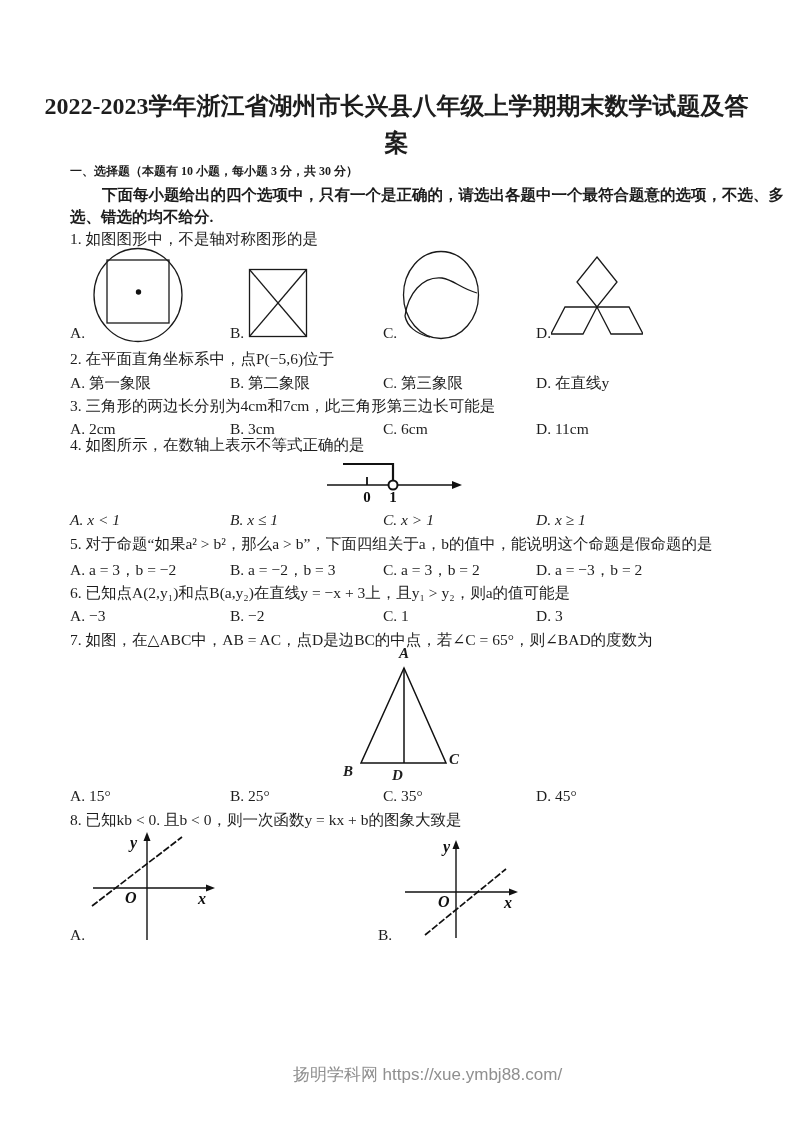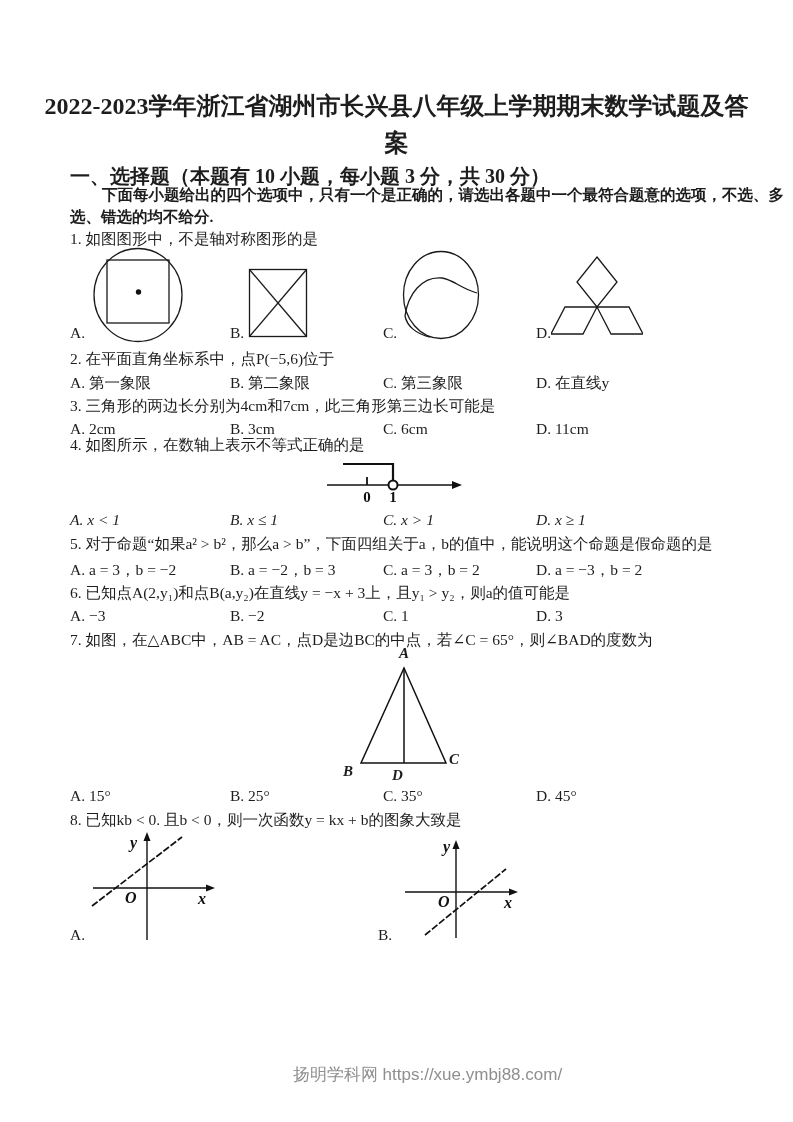--- a/index.html
+++ b/index.html
@@ -3,21 +3,21 @@
 <meta charset="utf-8">
 <style>
   html,body { margin:0; padding:0; background:#ffffff; }
   .page {
     position:relative; width:790px; height:1122px; background:#ffffff;
     font-family:"Liberation Serif","DejaVu Serif",serif;
     color:#1d1d1d; overflow:hidden;
   }
   .abs { position:absolute; }
   .title-line { left:0; width:793px; text-align:center; font-weight:bold; font-size:24px; white-space:nowrap; }
-  .heading { left:70px; font-weight:bold; font-size:20px; white-space:nowrap; }
+  .heading { left:70px; font-weight:bold; font-size:12px; white-space:nowrap; }
   .instr { left:70px; font-weight:bold; font-size:15.5px; white-space:nowrap; }
   .stem { left:70px; font-size:15.5px; white-space:nowrap; }
   .optrow { left:0; width:793px; height:22px; font-size:15.5px; }
   .opt { position:absolute; white-space:nowrap; }
   .opt.c1 { left:70px; } .opt.c2 { left:230px; } .opt.c3 { left:383px; } .opt.c4 { left:536px; }
   .fig svg { display:block; }
   .fig-label { position:absolute; font-size:15px; font-weight:bold; font-style:italic; line-height:1; }
   .footer {
     left:0; width:793px; text-align:center; color:#8f8f8f; font-size:17px;
     font-family:"Liberation Sans","DejaVu Sans",sans-serif; white-space:nowrap;

